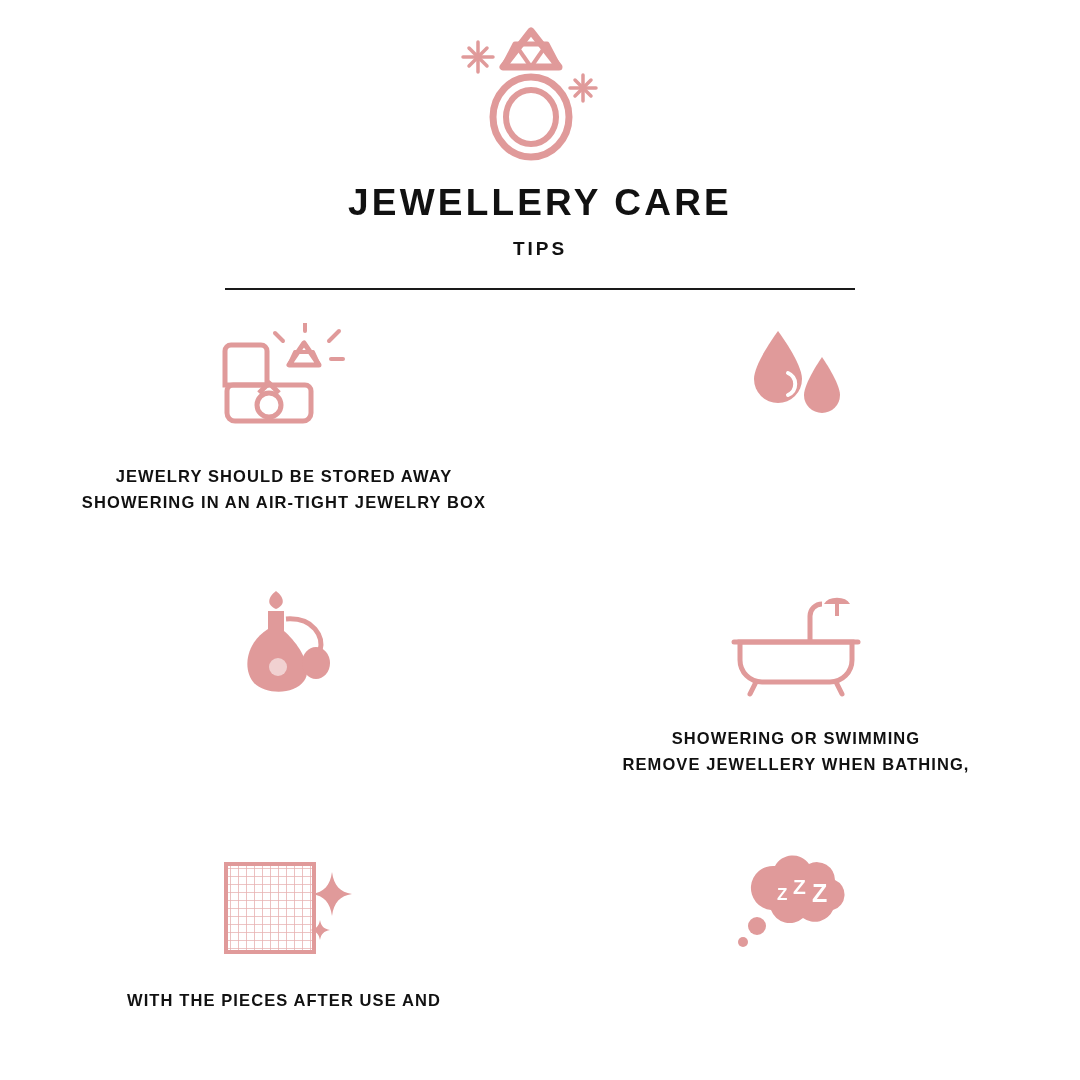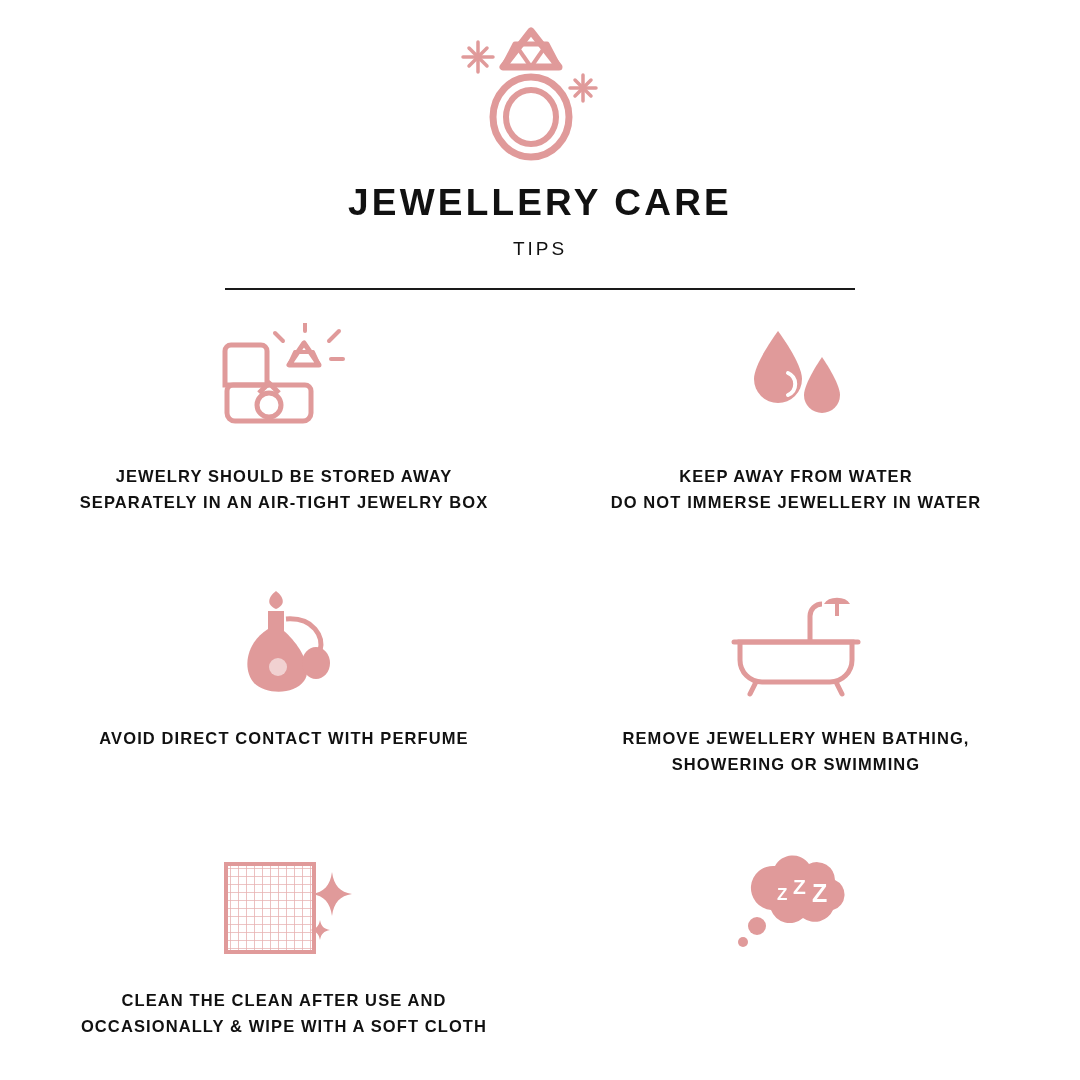--- a/index.html
+++ b/index.html
@@ -33,21 +33,21 @@
   }
   .title {
     font-size: 37px;
     font-weight: bold;
     letter-spacing: 3.2px;
     margin-top: 10px;
     color: #111111;
   }
   .subtitle {
     font-size: 19px;
-    font-weight: normal;
+    font-weight: bold;
     letter-spacing: 3px;
     margin-top: 14px;
     color: #111111;
   }
   .divider {
     width: 630px;
     height: 2px;
     background: #1a1a1a;
     margin: 28px auto 0 auto;
   }
@@ -143,97 +143,91 @@
           <g stroke="#e09a9a" stroke-width="4" stroke-linecap="round">
             <line x1="110" y1="18" x2="120" y2="8"></line>
             <line x1="112" y1="36" x2="124" y2="36"></line>
             <line x1="86" y1="8" x2="86" y2="0"></line>
             <line x1="64" y1="18" x2="56" y2="10"></line>
           </g>
         </svg>
       </div>
       <div class="tip-text">
         <span class="line">JEWELRY SHOULD BE STORED AWAY</span>
-        <span class="line">SEPARATELY IN AN AIR-TIGHT JEWELRY BOX</span>
+        <span class="line">SHOWERING IN AN AIR-TIGHT JEWELRY BOX</span>
       </div>
     </div>
 
     <div class="tip">
       <div class="tip-icon">
         <svg width="120" height="120" viewBox="0 0 120 120" fill="none" xmlns="http://www.w3.org/2000/svg">
           <path d="M42 8 C42 8 18 40 18 56 a24 24 0 0 0 48 0 C66 40 42 8 42 8 Z" fill="#e09a9a"></path>
           <path d="M86 34 C86 34 68 60 68 72 a18 18 0 0 0 36 0 C104 60 86 34 86 34 Z" fill="#e09a9a"></path>
           <path d="M52 72 a12 12 0 0 0 0 -22" stroke="#ffffff" stroke-width="4" fill="none" stroke-linecap="round"></path>
         </svg>
       </div>
-      <div class="tip-text">
-        <span class="line">KEEP AWAY FROM WATER</span>
-        <span class="line">DO NOT IMMERSE JEWELLERY IN WATER</span>
-      </div>
     </div>
 
     <div class="tip">
       <div class="tip-icon">
         <svg width="120" height="120" viewBox="0 0 120 120" fill="none" xmlns="http://www.w3.org/2000/svg">
 
           <path d="M44 44 C22 58 18 84 30 98 C42 110 70 110 80 96 C90 82 74 58 60 46 Z" fill="#e09a9a"></path>
 
           <rect x="44" y="26" width="16" height="20" fill="#e09a9a"></rect>
           <path d="M52 6 C44 12 42 20 52 24 C62 20 60 12 52 6 Z" fill="#e09a9a"></path>
 
           <path d="M62 34 C90 32 100 52 96 66" stroke="#e09a9a" stroke-width="5" fill="none"></path>
 
           <ellipse cx="92" cy="78" rx="14" ry="16" fill="#e09a9a"></ellipse>
           <circle cx="54" cy="82" r="9" fill="#ffffff" opacity="0.55"></circle>
         </svg>
       </div>
       <div class="tip-text">
-        <span class="line">AVOID DIRECT CONTACT WITH PERFUME</span>
       </div>
     </div>
 
     <div class="tip">
       <div class="tip-icon">
         <svg width="140" height="110" viewBox="0 0 140 110" fill="none" xmlns="http://www.w3.org/2000/svg">
 
           <path d="M98 14 a14 10 0 0 1 26 0 Z" fill="#e09a9a"></path>
           <path d="M111 14 v12" stroke="#e09a9a" stroke-width="4"></path>
 
           <path d="M84 52 v-26 a12 12 0 0 1 12 -12" stroke="#e09a9a" stroke-width="5" fill="none"></path>
 
           <path d="M14 52 h112 v18 a22 22 0 0 1 -22 22 h-68 a22 22 0 0 1 -22 -22 z" stroke="#e09a9a" stroke-width="5" fill="none"></path>
           <line x1="8" y1="52" x2="132" y2="52" stroke="#e09a9a" stroke-width="5" stroke-linecap="round"></line>
 
           <line x1="30" y1="92" x2="24" y2="104" stroke="#e09a9a" stroke-width="5" stroke-linecap="round"></line>
           <line x1="110" y1="92" x2="116" y2="104" stroke="#e09a9a" stroke-width="5" stroke-linecap="round"></line>
         </svg>
       </div>
       <div class="tip-text">
+        <span class="line">SHOWERING OR SWIMMING</span>
         <span class="line">REMOVE JEWELLERY WHEN BATHING,</span>
-        <span class="line">SHOWERING OR SWIMMING</span>
       </div>
     </div>
 
     <div class="tip">
       <div class="tip-icon">
         <svg width="140" height="110" viewBox="0 0 140 110" fill="none" xmlns="http://www.w3.org/2000/svg">
           <defs>
             <pattern id="clothGrid" width="8" height="8" patternUnits="userSpaceOnUse">
               <path d="M8 0 L0 0 L0 8" fill="none" stroke="#e8b2b2" stroke-width="1.6"></path>
             </pattern>
           </defs>
           <rect x="12" y="12" width="88" height="88" fill="url(#clothGrid)" stroke="#e09a9a" stroke-width="4"></rect>
 
           <path d="M118 20 C120 34 126 40 138 42 C126 44 120 50 118 64 C116 50 110 44 98 42 C110 40 116 34 118 20 Z" fill="#e09a9a"></path>
           <path d="M106 68 C107 74 110 77 116 78 C110 79 107 82 106 88 C105 82 102 79 96 78 C102 77 105 74 106 68 Z" fill="#e09a9a"></path>
         </svg>
       </div>
       <div class="tip-text">
-        <span class="line">CLEAN THE CLEAN AFTER USE AND</span>
-        <span class="line">OCCASIONALLY &amp; WIPE WITH A SOFT CLOTH</span>
+        <span class="line">WITH THE PIECES AFTER USE AND</span>
       </div>
     </div>
 
     <div class="tip">
       <div class="tip-icon">
         <svg width="130" height="110" viewBox="0 0 130 110" fill="none" xmlns="http://www.w3.org/2000/svg">
           <path d="M44 14 a20 20 0 0 1 34 -2 a18 18 0 0 1 26 16 a16 16 0 0 1 -2 30 a20 20 0 0 1 -30 8 a20 20 0 0 1 -32 -8 a18 18 0 0 1 4 -44 z" fill="#e09a9a"></path>
           <circle cx="26" cy="74" r="9" fill="#e09a9a"></circle>
           <circle cx="12" cy="90" r="5" fill="#e09a9a"></circle>
           <g fill="#ffffff" font-family="Liberation Sans, sans-serif" font-weight="bold">

